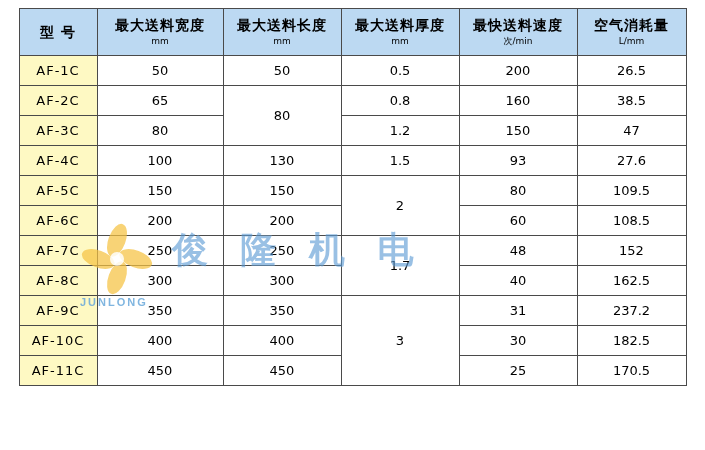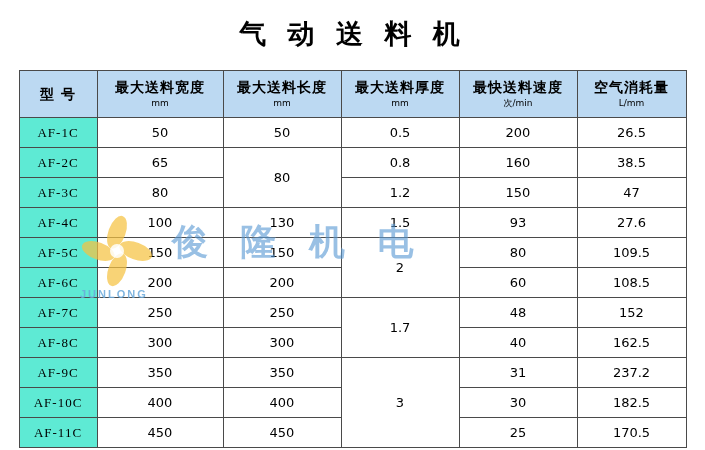--- a/index.html
+++ b/index.html
@@ -59,23 +59,22 @@
     font-weight: normal;
     letter-spacing: 0;
     text-align: center;
   }
   table.spec tbody td {
     height: 29px;
     background: #ffffff;
     font-size: 13px;
   }
   table.spec tbody td.model {
-    background: #5eead4;
+    background: #fef9c3;
     letter-spacing: 1px;
-    font-family: Liberation Serif, serif;
   }
   .col-model { width: 78px; }
   .col-w { width: 126px; }
   .col-l { width: 118px; }
   .col-t { width: 118px; }
   .col-s { width: 118px; }
   .col-a { width: 109px; }
 
   
   .watermark {
@@ -118,21 +117,20 @@
     letter-spacing: 2px;
     font-family: Liberation Sans, sans-serif;
     opacity: 0.85;
   }
 </style>
 </head>
 <body>
 
 <div class="page">
 
-  <div class="title">气 动 送 料 机</div>
 
   <table class="spec">
     <colgroup>
       <col class="col-model">
       <col class="col-w">
       <col class="col-l">
       <col class="col-t">
       <col class="col-s">
       <col class="col-a">
     </colgroup>

